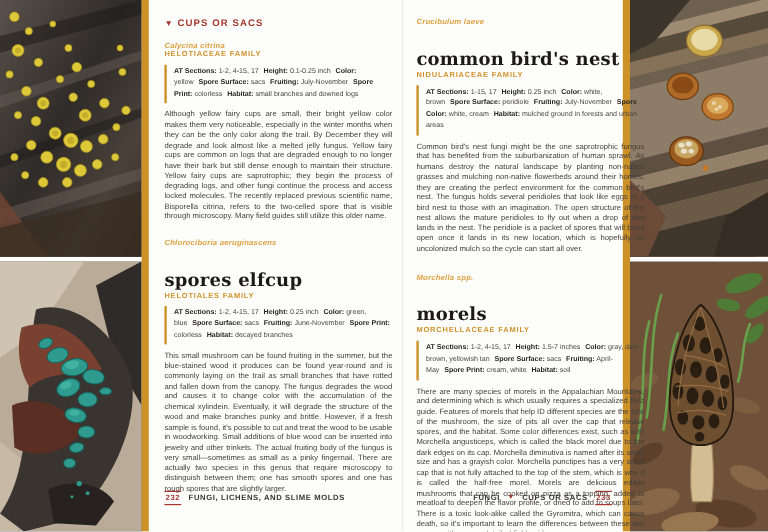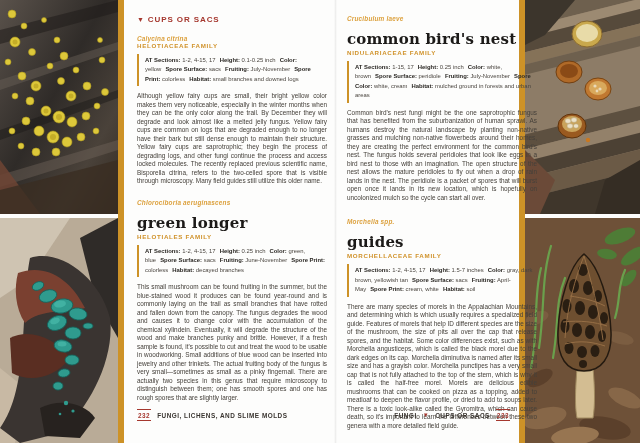--- a/index.html
+++ b/index.html
@@ -28,21 +28,21 @@
   .col-left  { left:137px; }
   .col-right { left:347px; }
 
   .section-header { margin-top:15px; font-size:8px; font-weight:bold; letter-spacing:0.9px;
                     color:#a5372e; }
   .section-header .tri { font-size:7px; margin-right:3px; }
 
   .entry { margin-top:11px; }
   .species { font-size:6.4px; font-style:italic; font-weight:bold; color:#dca13e; letter-spacing:0.2px; }
   .title   { font-family:"DejaVu Serif", serif; font-weight:bold; font-size:15px; color:#1c1a18;
-             letter-spacing:0.2px; margin:8px 0 1px; }
+             letter-spacing:0.2px; margin:18px 0 1px; }
   .family  { font-size:6.2px; font-weight:bold; color:#d0922a; letter-spacing:0.7px; }
 
   .factbox { border-left:2px solid #cd9227; padding:2px 0 2px 6px; margin:5px 0 6px;
              font-size:5.9px; line-height:1.6; color:#4a453f; }
   .fl { font-weight:bold; color:#2a2723; }
   .fv { margin-right:4px; }
 
   .body-text { font-size:6.4px; line-height:1.33; text-align:justify; color:#45403a; }
 
   
@@ -267,21 +267,21 @@
       <div class="species">Calycina citrina</div>
       <div class="family">HELOTIACEAE FAMILY</div>
       <div class="factbox">
         <span class="fl">AT Sections:</span> <span class="fv">1-2, 4-15, 17</span><span class="fl">Height:</span> <span class="fv">0.1-0.25 inch</span><span class="fl">Color:</span> <span class="fv">yellow</span><span class="fl">Spore Surface:</span> <span class="fv">sacs</span><span class="fl">Fruiting:</span> <span class="fv">July-November</span><span class="fl">Spore Print:</span> <span class="fv">colorless</span><span class="fl">Habitat:</span> <span class="fv">small branches and downed logs</span>
       </div>
       <p class="body-text">Although yellow fairy cups are small, their bright yellow color makes them very noticeable, especially in the winter months when they can be the only color along the trail. By December they will degrade and look almost like a melted jelly fungus. Yellow fairy cups are common on logs that are degraded enough to no longer have their bark but still dense enough to maintain their structure. Yellow fairy cups are saprotrophic; they begin the process of degrading logs, and other fungi continue the process and access locked molecules. The recently replaced previous scientific name, Bisporella citrina, refers to the two-celled spore that is visible through microscopy. Many field guides still utilize this older name.</p>
     </section>
 
     <section class="entry" style="margin-top:13px;">
       <div class="species">Chlorociboria aeruginascens</div>
-      <h2 class="title">green longer</h2>
+      <h2 class="title">spores elfcup</h2>
       <div class="family">HELOTIALES FAMILY</div>
       <div class="factbox">
         <span class="fl">AT Sections:</span> <span class="fv">1-2, 4-15, 17</span><span class="fl">Height:</span> <span class="fv">0.25 inch</span><span class="fl">Color:</span> <span class="fv">green, blue</span><span class="fl">Spore Surface:</span> <span class="fv">sacs</span><span class="fl">Fruiting:</span> <span class="fv">June-November</span><span class="fl">Spore Print:</span> <span class="fv">colorless</span><span class="fl">Habitat:</span> <span class="fv">decayed branches</span>
       </div>
       <p class="body-text">This small mushroom can be found fruiting in the summer, but the blue-stained wood it produces can be found year-round and is commonly laying on the trail as small branches that have rotted and fallen down from the canopy. The fungus degrades the wood and causes it to change color with the accumulation of the chemical xylindein. Eventually, it will degrade the structure of the wood and make branches punky and brittle. However, if a fresh sample is found, it's possible to cut and treat the wood to be usable in woodworking. Small additions of blue wood can be inserted into jewelry and other trinkets. The actual fruiting body of the fungus is very small—sometimes as small as a pinky fingernail. There are actually two species in this genus that require microscopy to distinguish between them; one has smooth spores and one has rough spores that are slightly larger.</p>
     </section>
   </div>
 
   <div class="col col-right">
 
@@ -290,21 +290,21 @@
       <h2 class="title">common bird's nest</h2>
       <div class="family">NIDULARIACEAE FAMILY</div>
       <div class="factbox">
         <span class="fl">AT Sections:</span> <span class="fv">1-15, 17</span><span class="fl">Height:</span> <span class="fv">0.25 inch</span><span class="fl">Color:</span> <span class="fv">white, brown</span><span class="fl">Spore Surface:</span> <span class="fv">peridiole</span><span class="fl">Fruiting:</span> <span class="fv">July-November</span><span class="fl">Spore Color:</span> <span class="fv">white, cream</span><span class="fl">Habitat:</span> <span class="fv">mulched ground in forests and urban areas</span>
       </div>
       <p class="body-text">Common bird's nest fungi might be the one saprotrophic fungus that has benefited from the suburbanization of human sprawl. As humans destroy the natural landscape by planting non-native grasses and mulching non-native flowerbeds around their homes, they are creating the perfect environment for the common bird's nest. The fungus holds several peridioles that look like eggs in a bird nest to those with an imagination. The open structure of the nest allows the mature peridioles to fly out when a drop of rain lands in the nest. The peridiole is a packet of spores that will burst open once it lands in its new location, which is hopefully on uncolonized mulch so the cycle can start all over.</p>
     </section>
 
     <section class="entry" style="margin-top:16px;">
       <div class="species">Morchella spp.</div>
-      <h2 class="title">guides</h2>
+      <h2 class="title">morels</h2>
       <div class="family">MORCHELLACEAE FAMILY</div>
       <div class="factbox">
         <span class="fl">AT Sections:</span> <span class="fv">1-2, 4-15, 17</span><span class="fl">Height:</span> <span class="fv">1.5-7 inches</span><span class="fl">Color:</span> <span class="fv">gray, dark brown, yellowish tan</span><span class="fl">Spore Surface:</span> <span class="fv">sacs</span><span class="fl">Fruiting:</span> <span class="fv">April-May</span><span class="fl">Spore Print:</span> <span class="fv">cream, white</span><span class="fl">Habitat:</span> <span class="fv">soil</span>
       </div>
       <p class="body-text">There are many species of morels in the Appalachian Mountains, and determining which is which usually requires a specialized field guide. Features of morels that help ID different species are the size of the mushroom, the size of pits all over the cap that release spores, and the habitat. Some color differences exist, such as with Morchella angusticeps, which is called the black morel due to the dark edges on its cap. Morchella diminutiva is named after its small size and has a grayish color. Morchella punctipes has a very small cap that is not fully attached to the top of the stem, which is why it is called the half-free morel. Morels are delicious edible mushrooms that can be cooked on pizza as a topping, added to meatloaf to deepen the flavor profile, or dried to add to soups later. There is a toxic look-alike called the Gyromitra, which can cause death, so it's important to learn the differences between these two genera with a more detailed field guide.</p>
     </section>
   </div>
 
   <div class="footer footer-left">
     <span class="pagenum">232</span>

